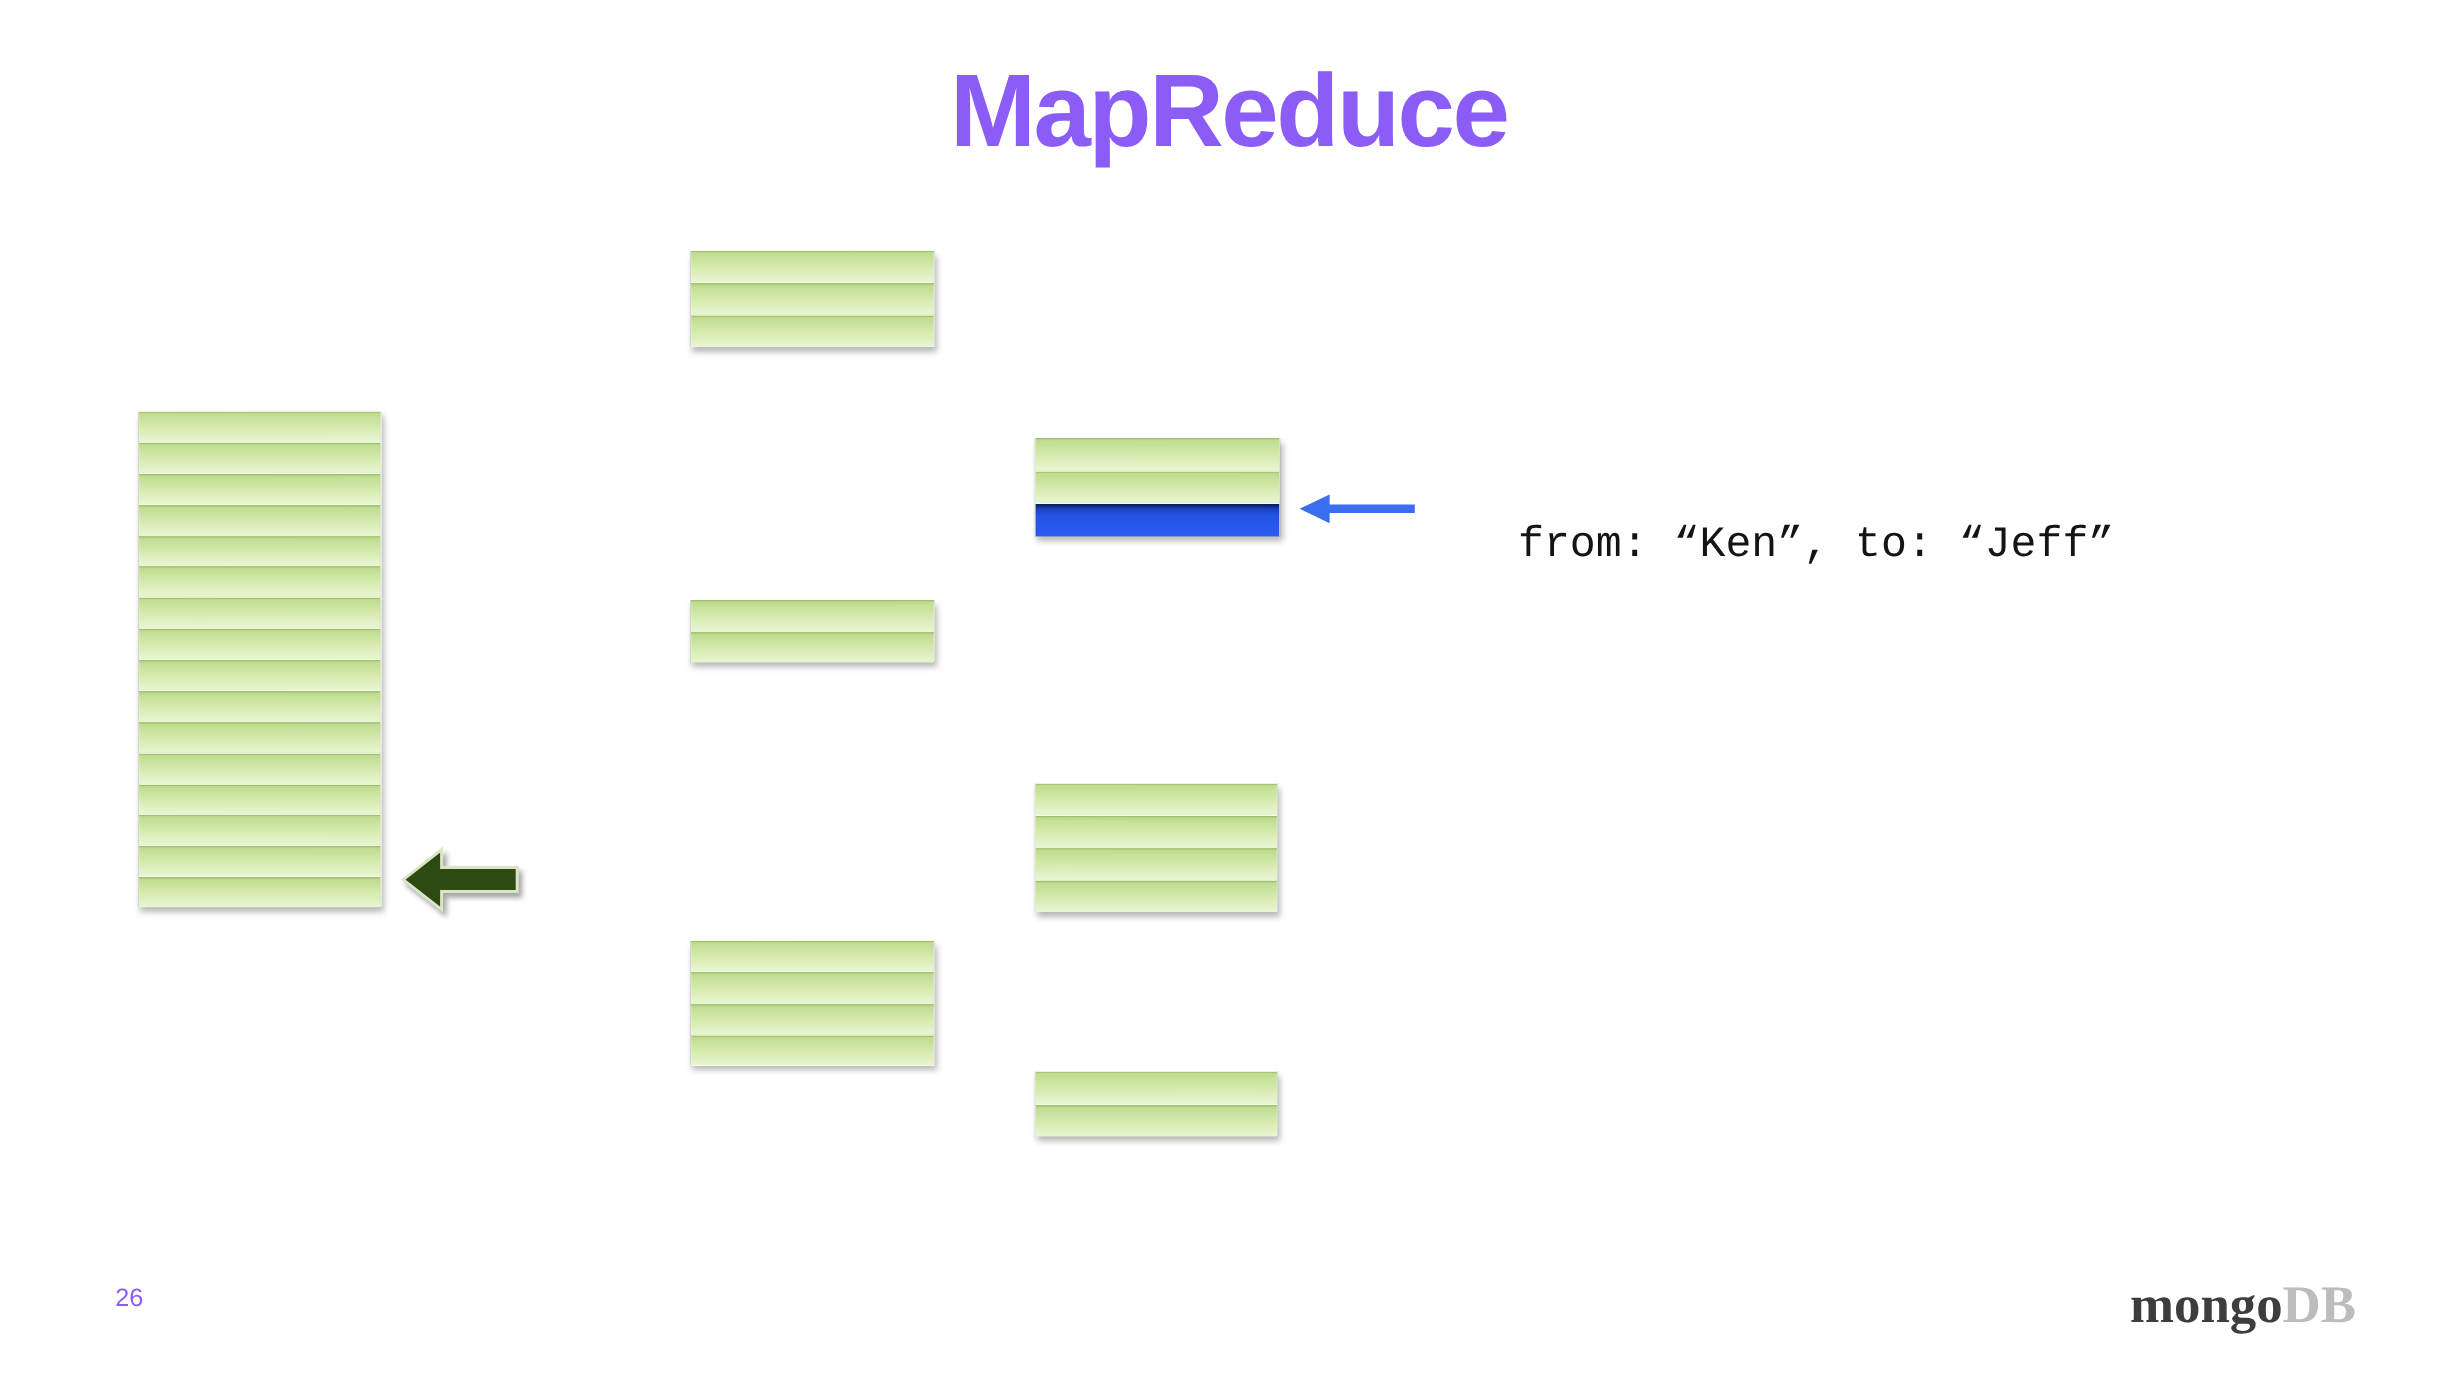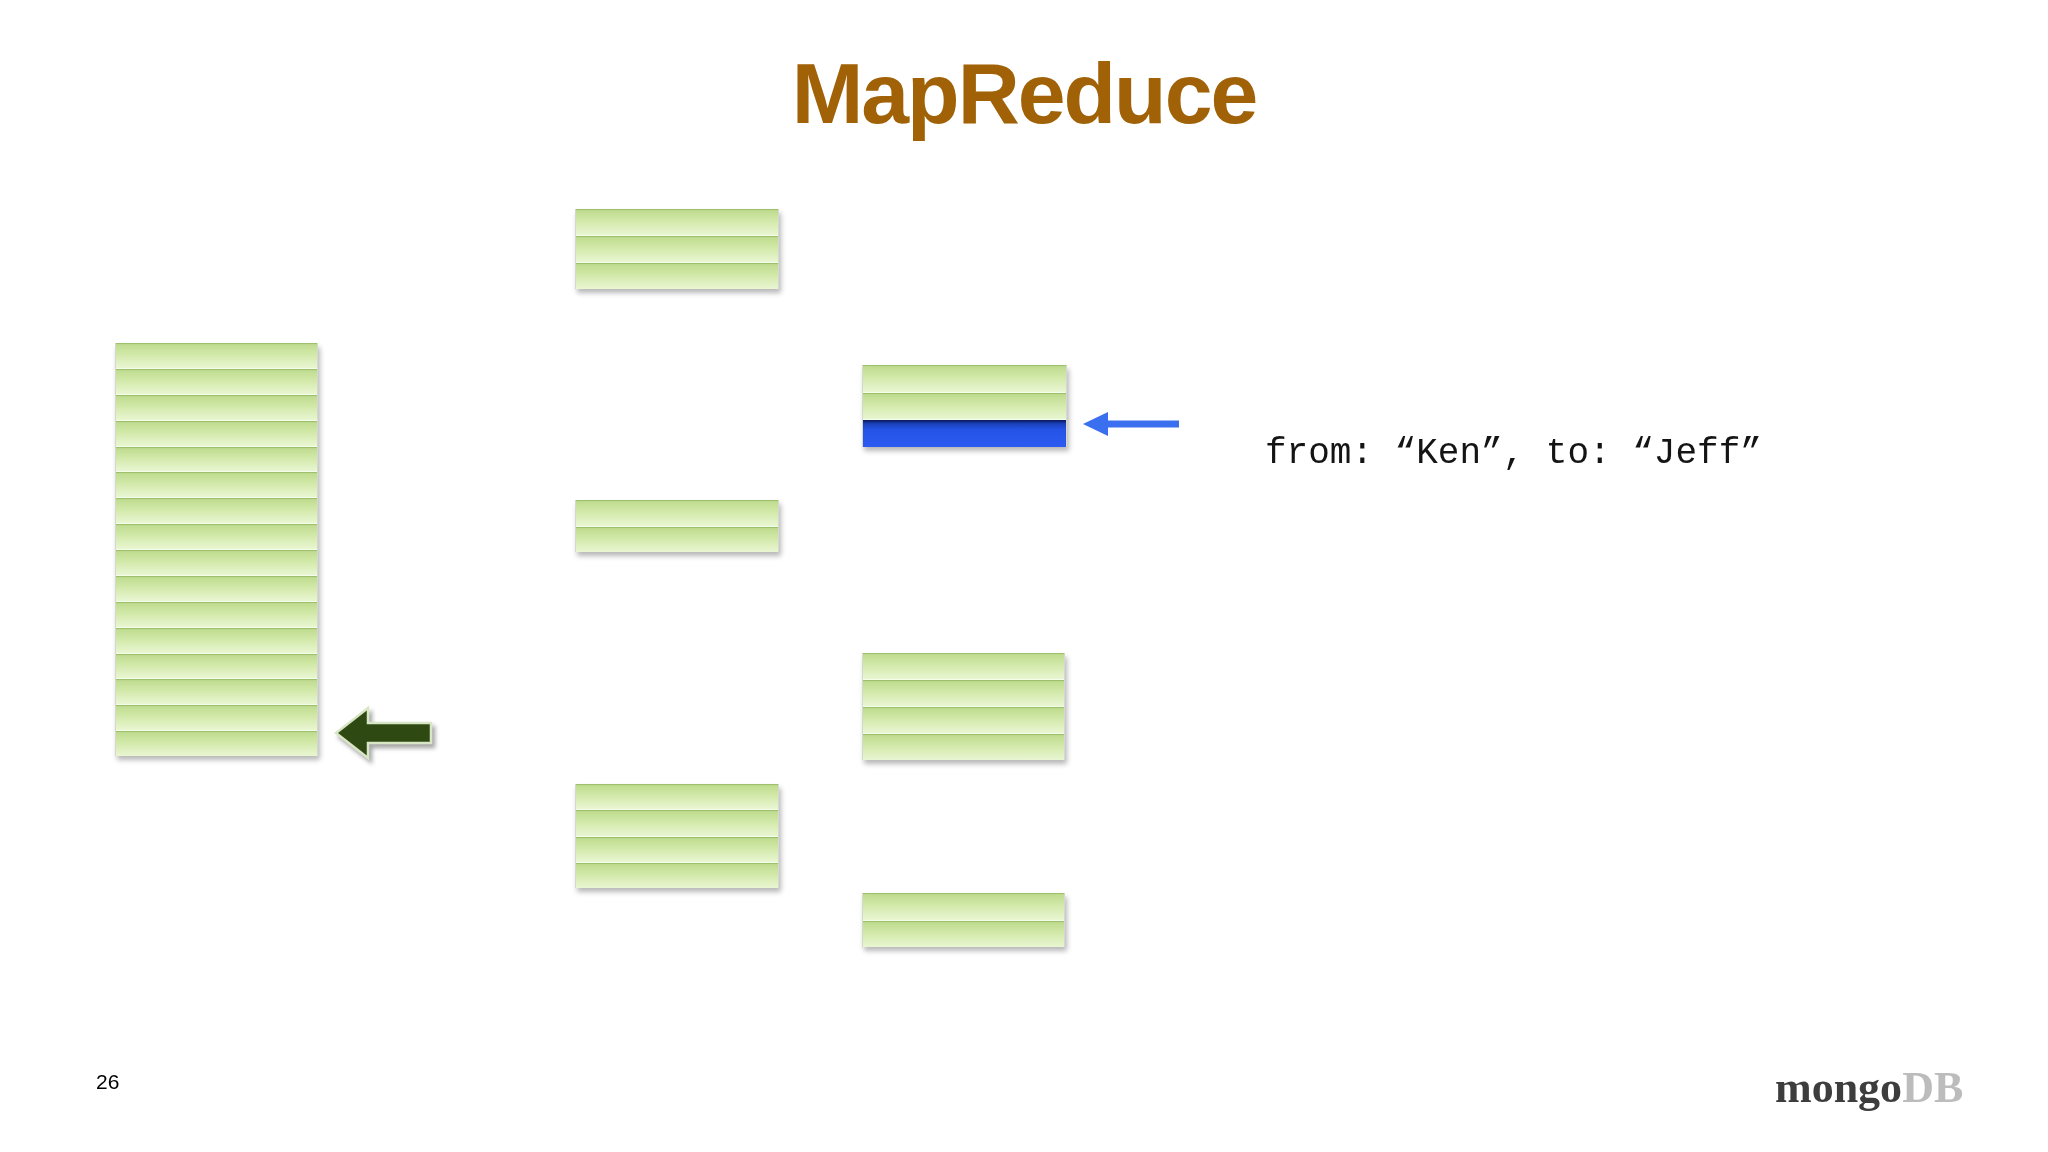--- a/index.html
+++ b/index.html
@@ -19,21 +19,21 @@
   
   .title {
     position: absolute;
     top: 50px;
     left: 0;
     width: 100%;
     text-align: center;
     font-size: 86px;
     font-weight: 700;
     letter-spacing: -2px;
-    color: #a16207;
+    color: #8b5cf6;
     line-height: 1;
   }
 
   
   .block {
     position: absolute;
     display: flex;
     flex-direction: column;
     box-shadow: 2px 4px 5px rgba(0,0,0,0.28);
     border-left: 1px solid rgba(160,170,150,0.45);
@@ -91,21 +91,21 @@
     line-height: 1;
     margin-top: 36px;
   }
 
   
   .page-number {
     position: absolute;
     left: 96px;
     top: 1070px;
     font-size: 21px;
-    color: #000000;
+    color: #8b5cf6;
   }
   .logo {
     position: absolute;
     left: 1775px;
     top: 1066px;
     font-family: "Liberation Serif", serif;
     font-size: 44px;
     font-weight: 700;
     line-height: 1;
     white-space: nowrap;

